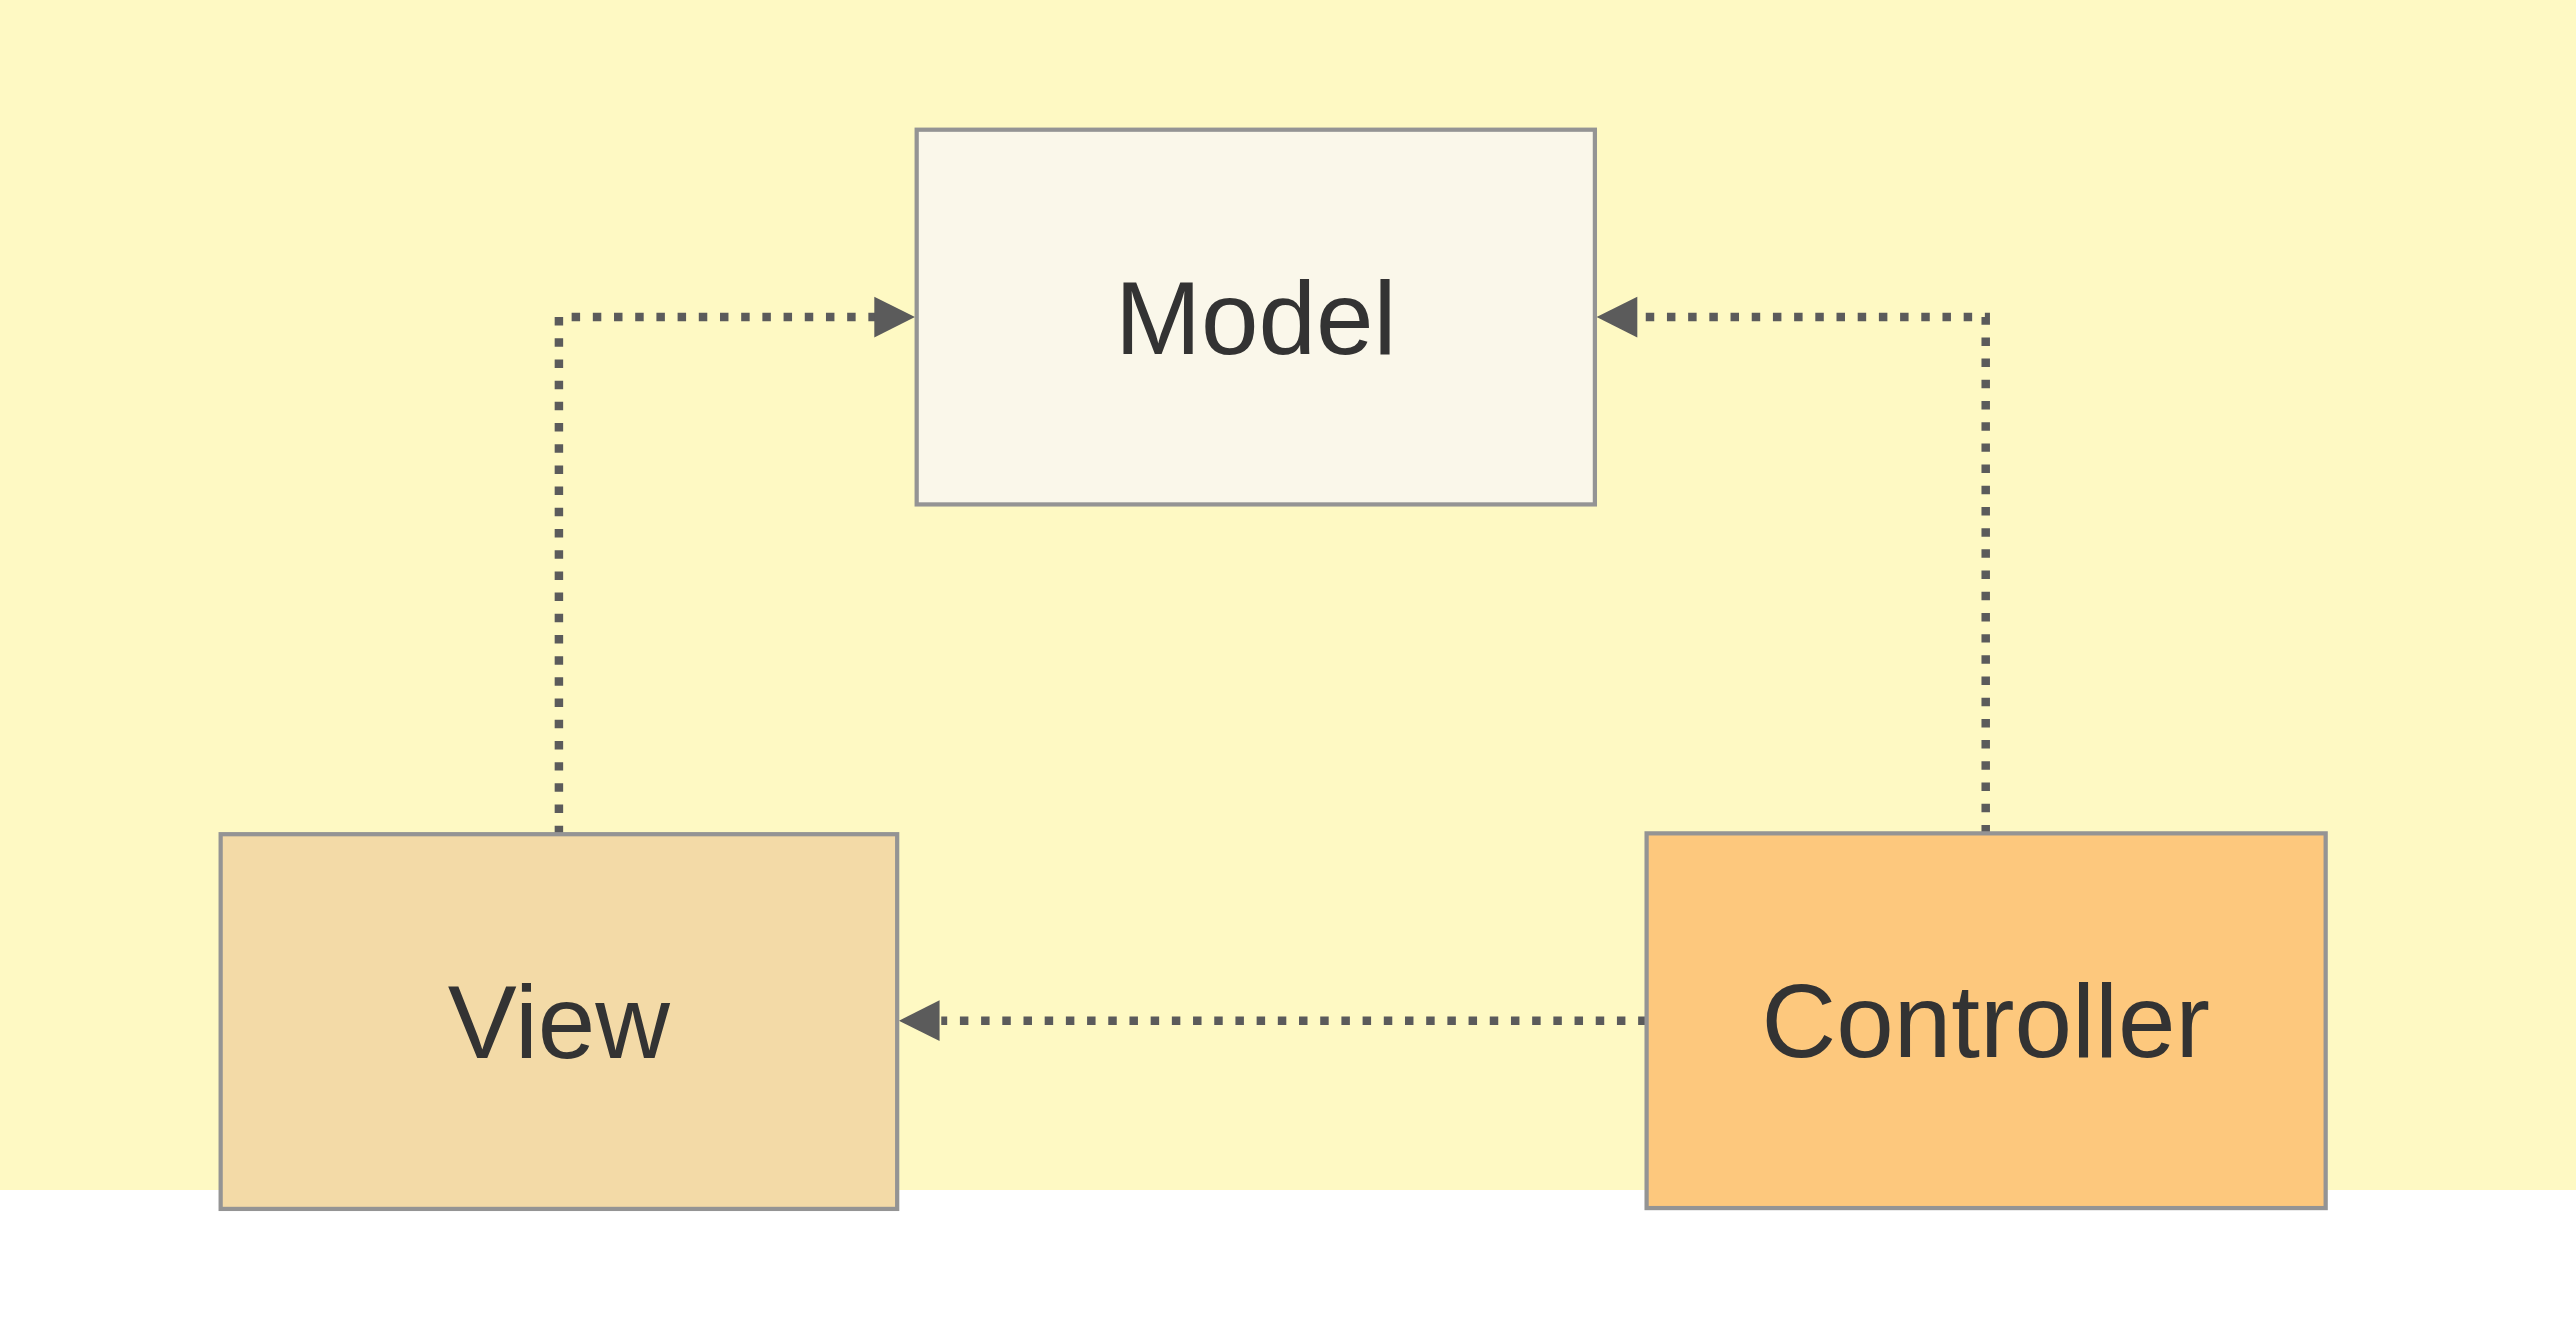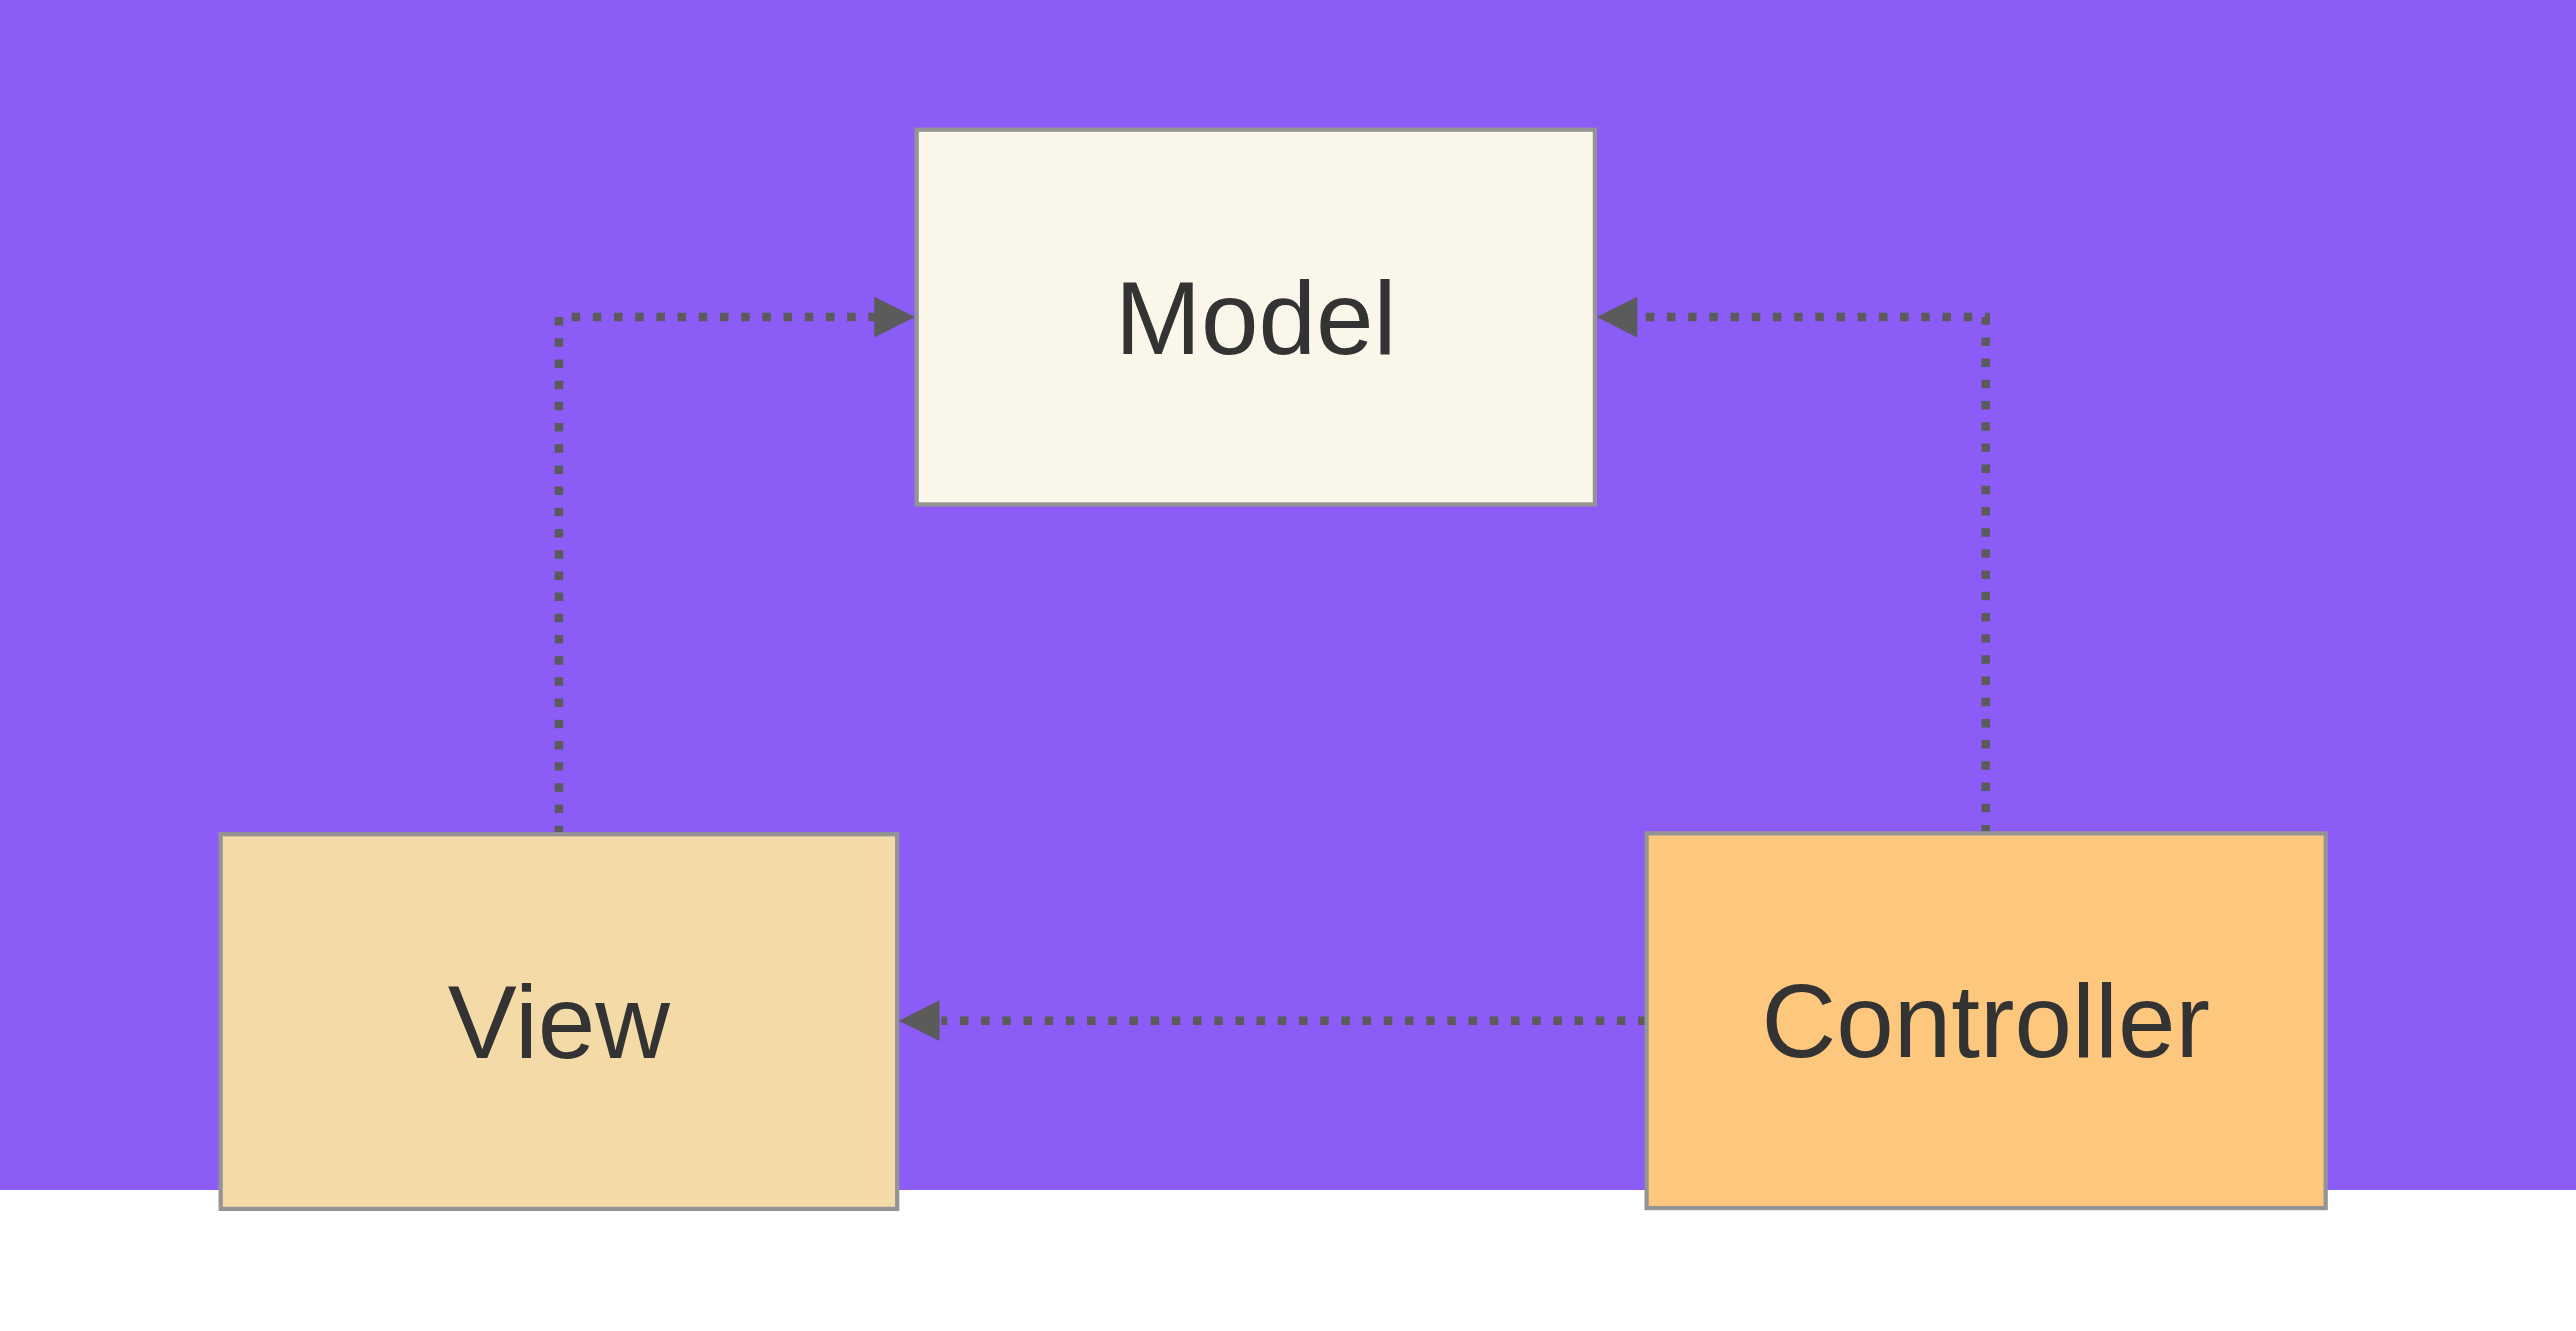--- a/index.html
+++ b/index.html
@@ -7,21 +7,21 @@
     padding: 0;
     width: 2576px;
     height: 1331px;
     background: #ffffff;
     overflow: hidden;
   }
   .canvas-wrap {
     position: relative;
     width: 2576px;
     height: 1190px;
-    background: #8b5cf6;
+    background: #fef9c3;
     text-align: center;
   }
   svg.diagram {
     display: block;
     width: 2576px;
     height: 1331px;
   }
   .node-rect {
     stroke-width: 5px;
   }

